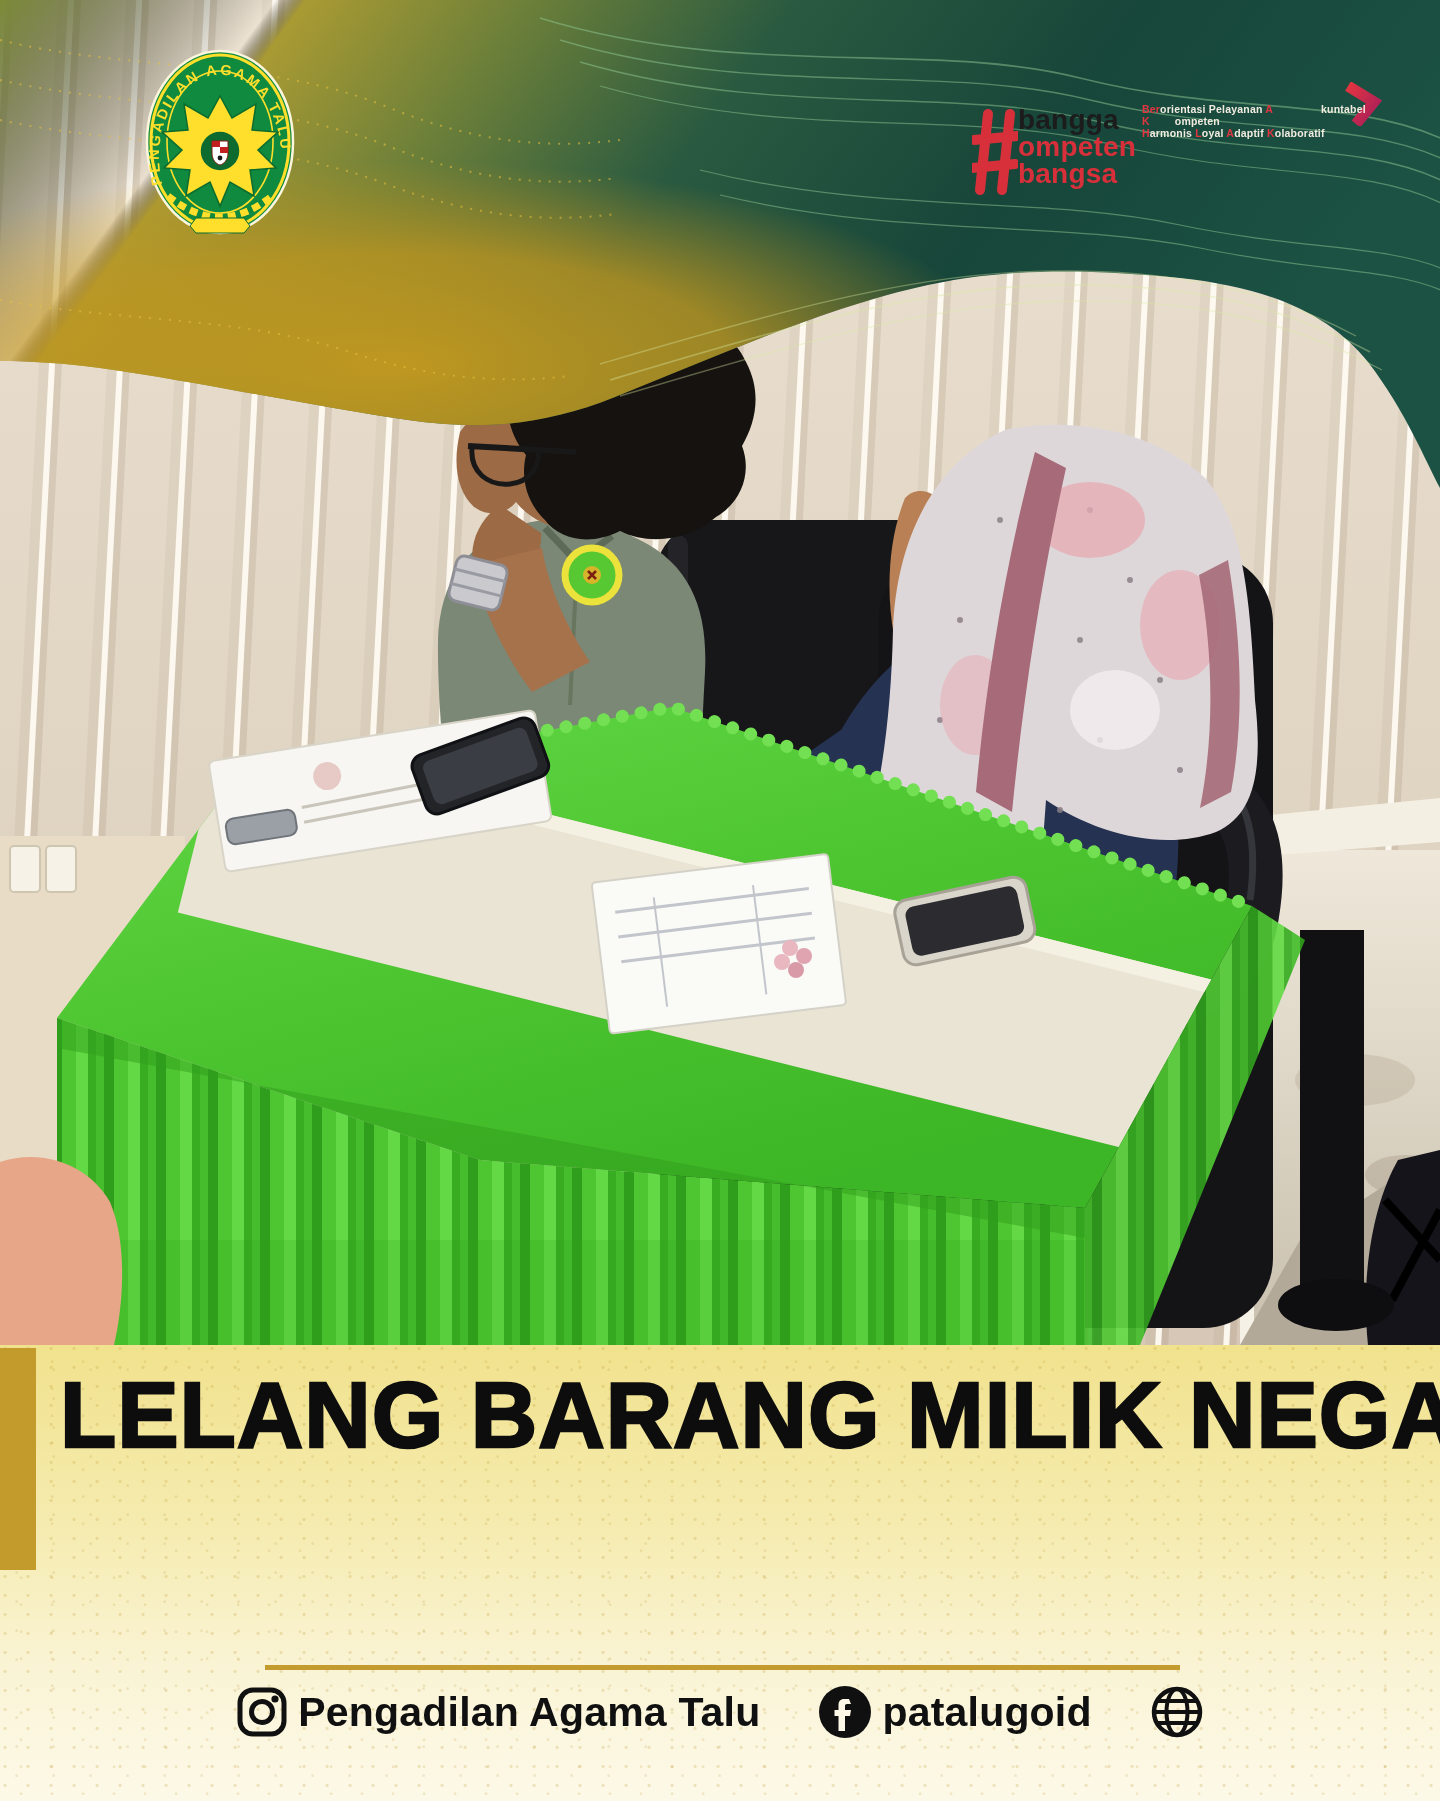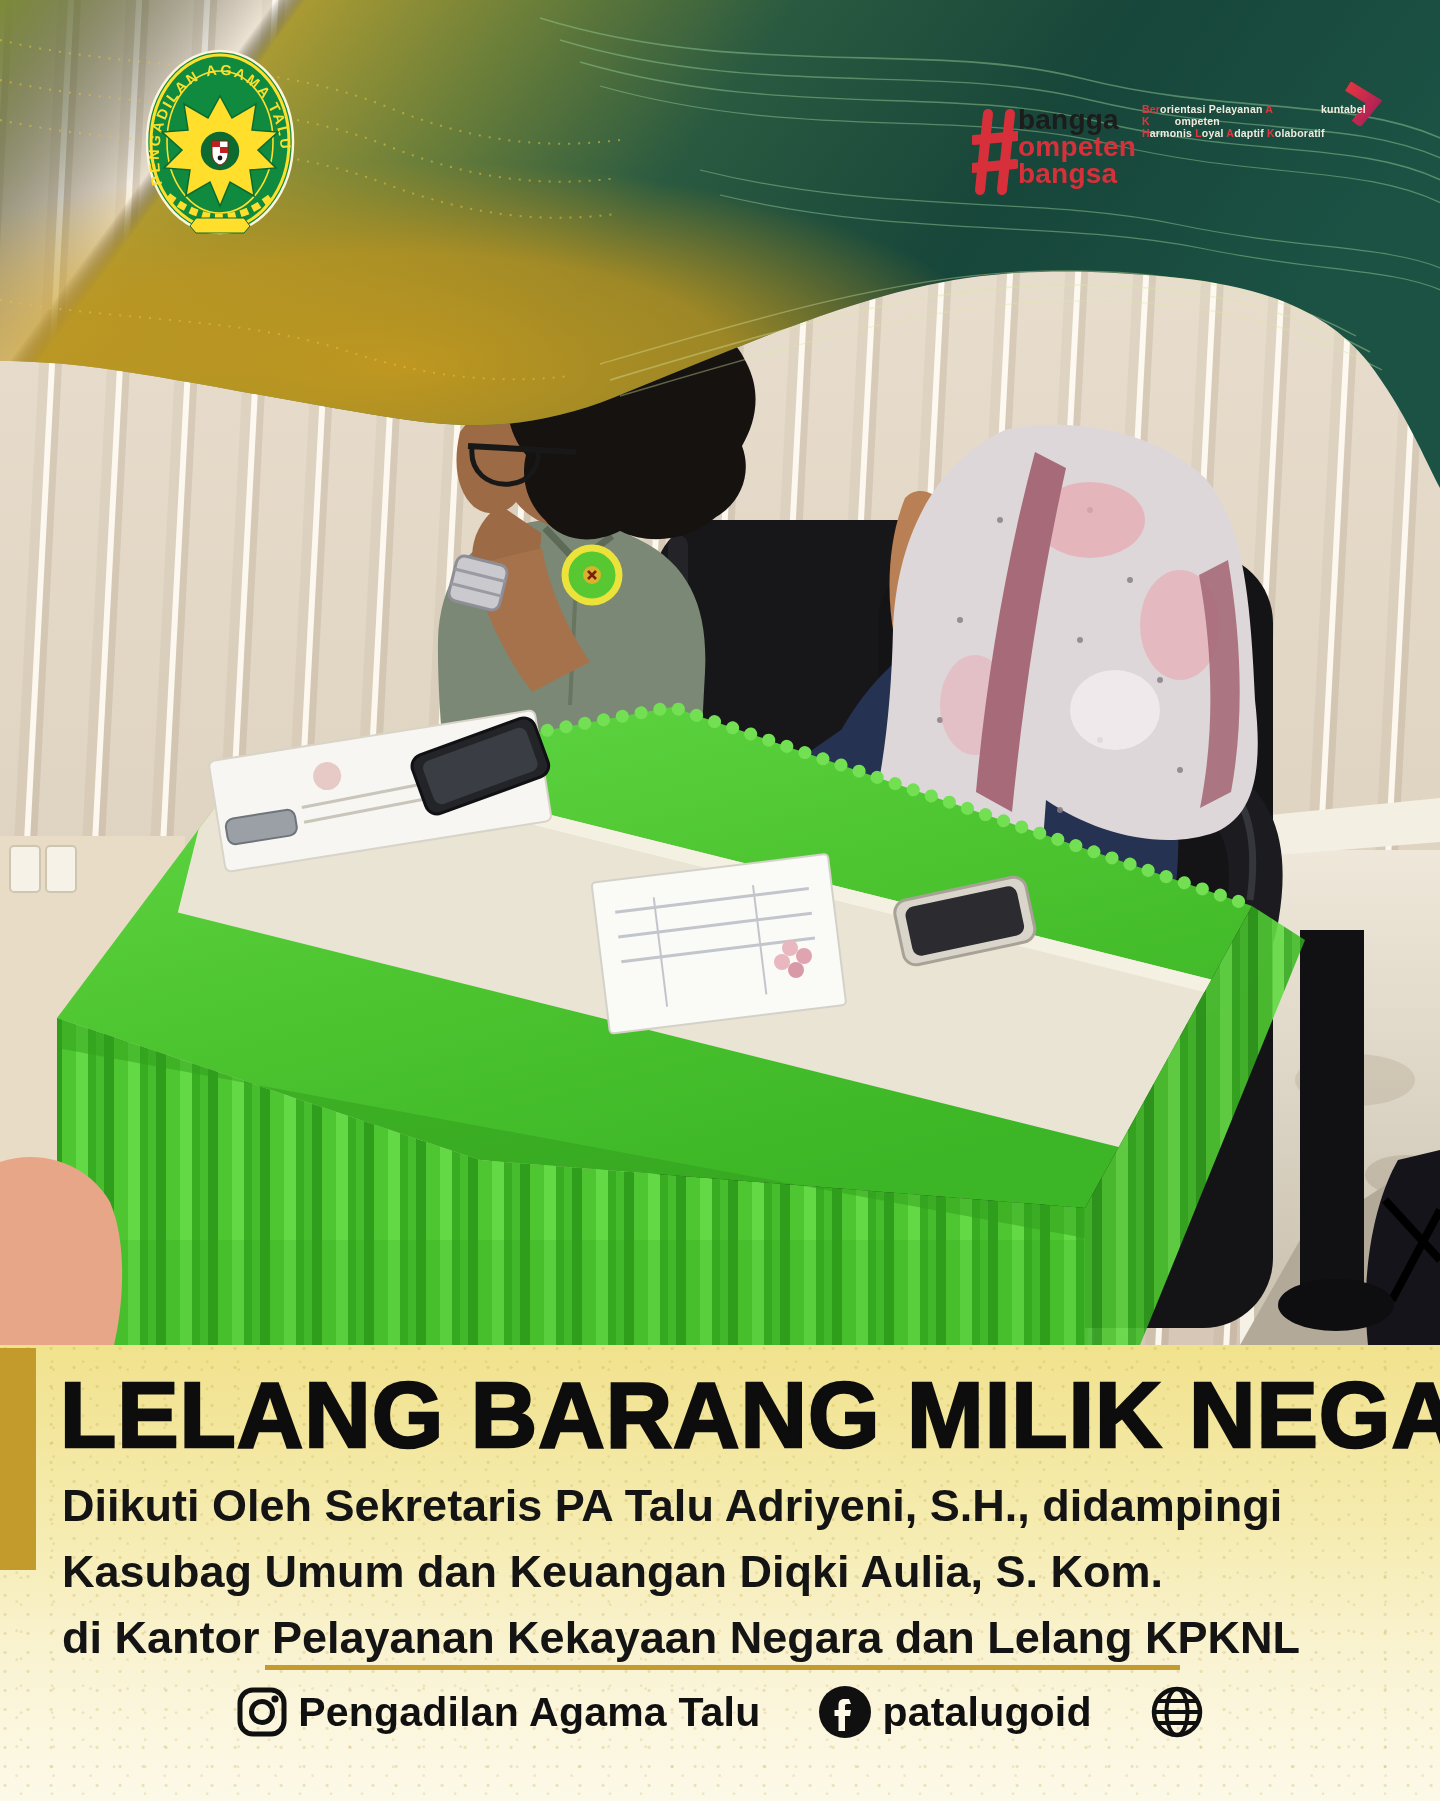--- a/index.html
+++ b/index.html
@@ -323,25 +323,20 @@
   </svg>
 
   <div class="abs berakhlak">
     <div class="sub"><span style="color: rgb(226, 53, 64);">Ber</span><span style="color: rgb(242, 236, 224);">orientasi Pelayanan </span><span style="color: rgb(226, 53, 64);">A</span><span style="color: rgb(242, 236, 224); padding-left: 48px;">kuntabel </span><span style="color: rgb(226, 53, 64);">K</span><span style="color: rgb(242, 236, 224); padding-left: 25px;">ompeten</span></div>
     <div class="sub" style="margin-top:0"><span style="color: rgb(226, 53, 64);">H</span><span style="color: rgb(242, 236, 224);">armonis </span><span style="color: rgb(226, 53, 64);">L</span><span style="color: rgb(242, 236, 224);">oyal </span><span style="color: rgb(226, 53, 64);">A</span><span style="color: rgb(242, 236, 224);">daptif </span><span style="color: rgb(226, 53, 64);">K</span><span style="color: rgb(242, 236, 224);">olaboratif</span></div>
   </div>
 
   <div class="abs bottom">
     <div class="abs gold-bar"></div>
     <div class="abs main-title">LELANG BARANG MILIK NEGARA</div>
-    <div class="abs desc">
-      <div>Diikuti Oleh Sekretaris PA Talu Adriyeni, S.H., didampingi</div>
-      <div>Kasubag Umum dan Keuangan Diqki Aulia, S. Kom.</div>
-      <div>di Kantor Pelayanan Kekayaan Negara dan Lelang KPKNL</div>
-    </div>
     <div class="abs divider"></div>
 
     <div class="abs social-row">
       <div class="social-item">
         <svg width="52" height="52" viewBox="0 0 52 52">
           <rect x="4" y="4" width="44" height="44" rx="13" fill="none" stroke="#101010" stroke-width="5"></rect>
           <circle cx="26" cy="26" r="10.5" fill="none" stroke="#101010" stroke-width="5"></circle>
           <circle cx="39" cy="13" r="3.6" fill="#101010"></circle>
         </svg>
         <span class="lbl">Pengadilan Agama Talu</span>

